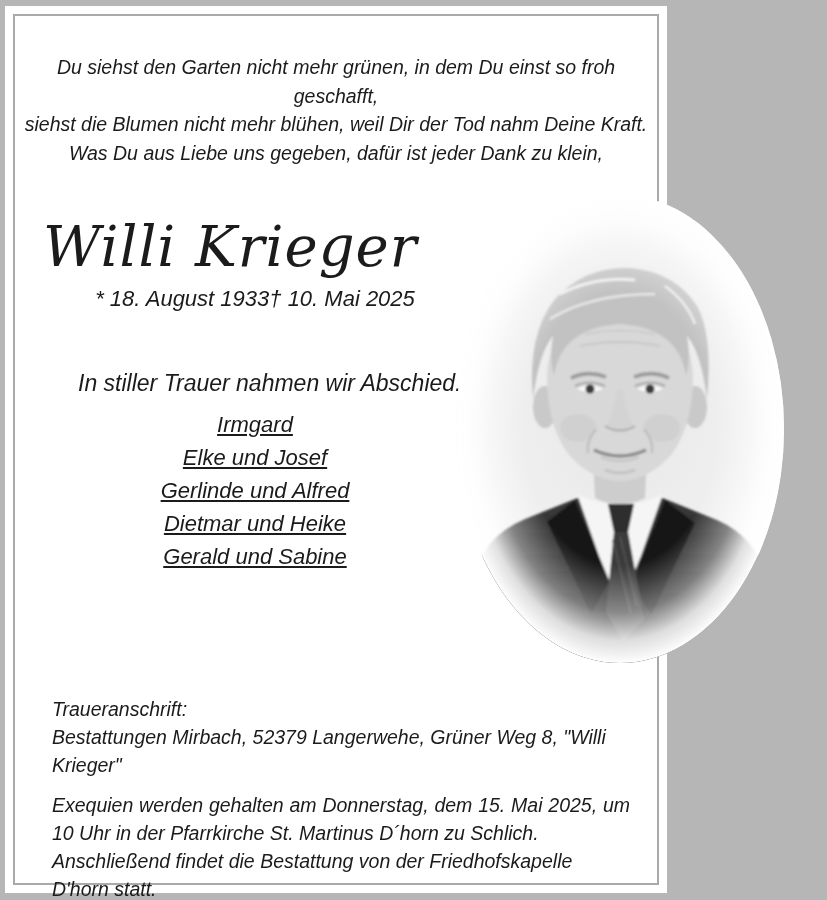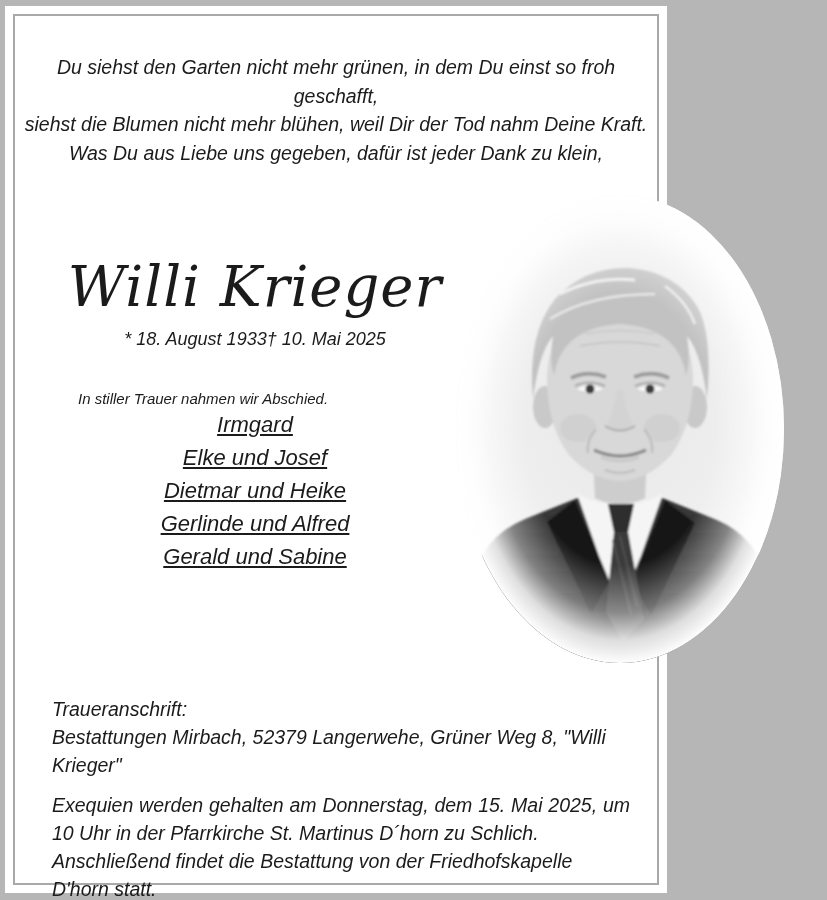--- a/index.html
+++ b/index.html
@@ -34,44 +34,42 @@
     text-align: center;
     font-size: 19.5px;
     line-height: 28.5px;
     font-weight: 500;
   }
   .name-block {
     position: absolute;
     left: 38px;
     width: 424px;
     top: 205px;
-    text-align: center;
-    margin-top: 40px;
   }
   .deceased-name {
     font-family: "DejaVu Serif", serif;
     font-style: italic;
     font-size: 56px;
     line-height: 72px;
     letter-spacing: 1px;
     white-space: nowrap;
   }
   .dates {
     margin-top: 4px;
-    font-size: 18px;
+    font-size: 22px;
     line-height: 24px;
     display: flex;
     justify-content: center;
     white-space: nowrap;
   }
   .farewell {
     position: absolute;
     left: 73px;
-    top: 381px;
-    font-size: 15px;
+    top: 365px;
+    font-size: 23px;
     line-height: 24px;
   }
   .mourners {
     position: absolute;
     left: 38px;
     width: 424px;
     top: 402px;
     text-align: center;
     text-decoration: underline;
   }
@@ -128,22 +126,22 @@
       <span>* 18. August 1933</span>
       <span>† 10. Mai 2025</span>
     </div>
   </div>
 
   <div class="farewell txt">In stiller Trauer nahmen wir Abschied.</div>
 
   <div class="mourners txt">
     <div class="mourner">Irmgard</div>
     <div class="mourner">Elke und Josef</div>
+    <div class="mourner">Gerlinde und Alfred</div>
     <div class="mourner">Dietmar und Heike</div>
-    <div class="mourner">Gerlinde und Alfred</div>
     <div class="mourner">Gerald und Sabine</div>
   </div>
 
   <div class="portrait" role="img" aria-label="Oval black-and-white portrait photo of an elderly man with white hair wearing a dark suit, white shirt and dark tie">
     <svg width="330" height="470" viewBox="0 0 330 470">
       <defs>
         <clipPath id="oval">
             <ellipse cx="165" cy="235" rx="164" ry="234"></ellipse>
           </clipPath>
         <radialGradient id="bgGrad" cx="0.5" cy="0.45" r="0.62">

